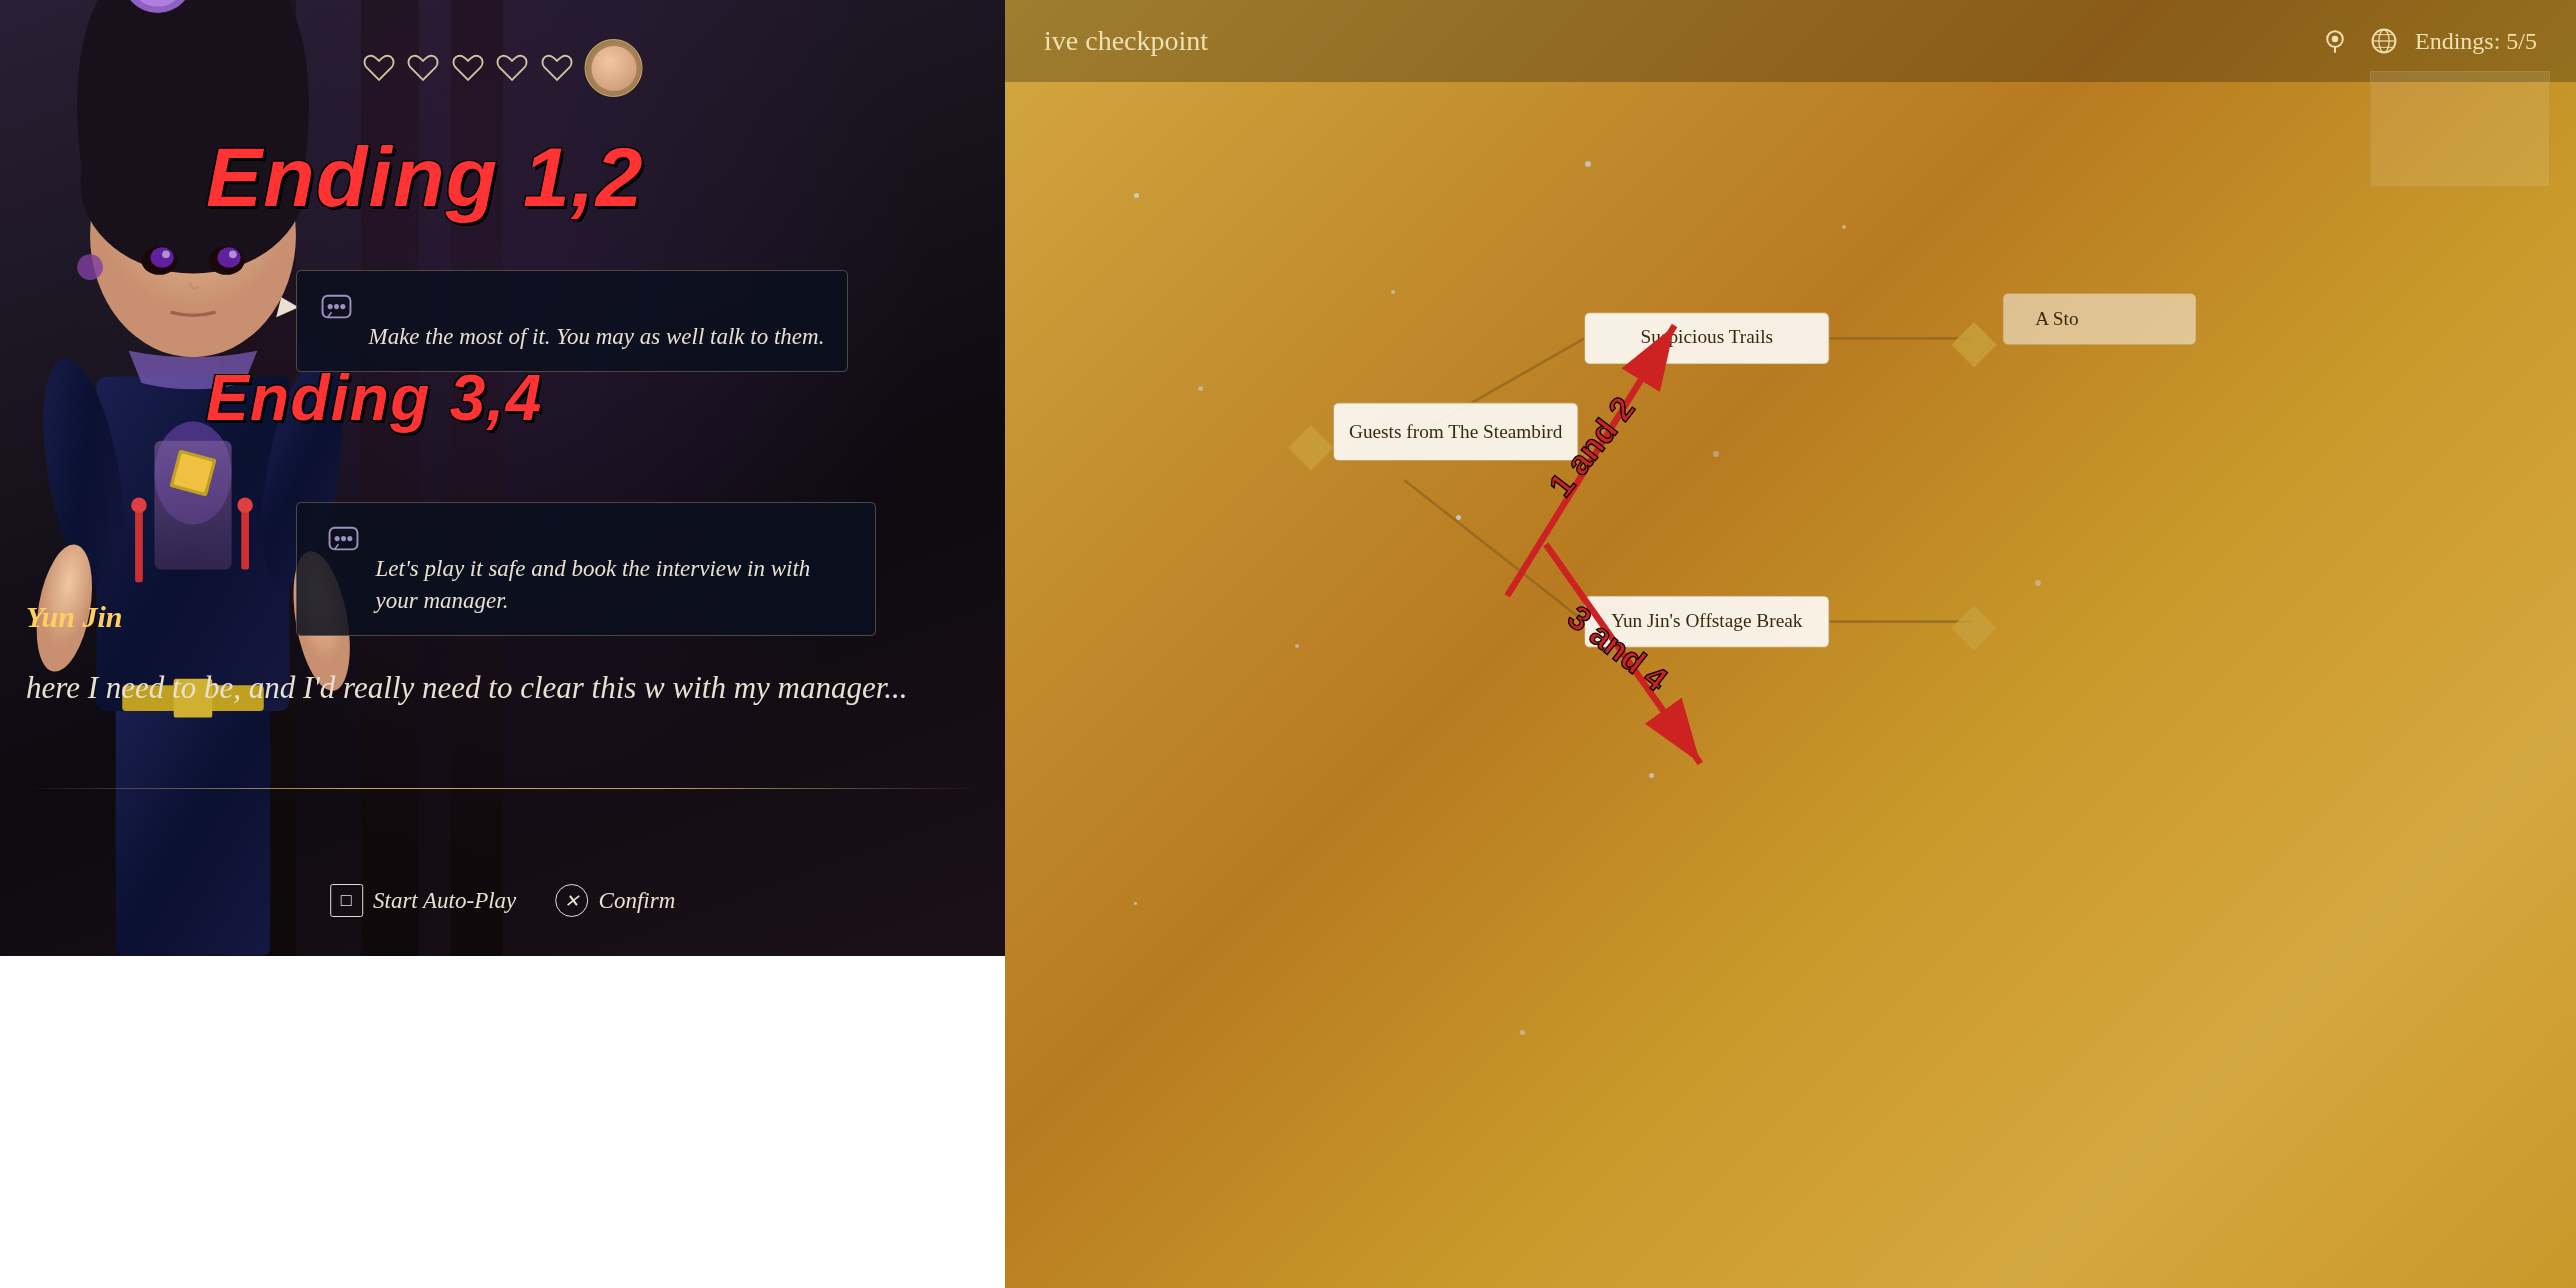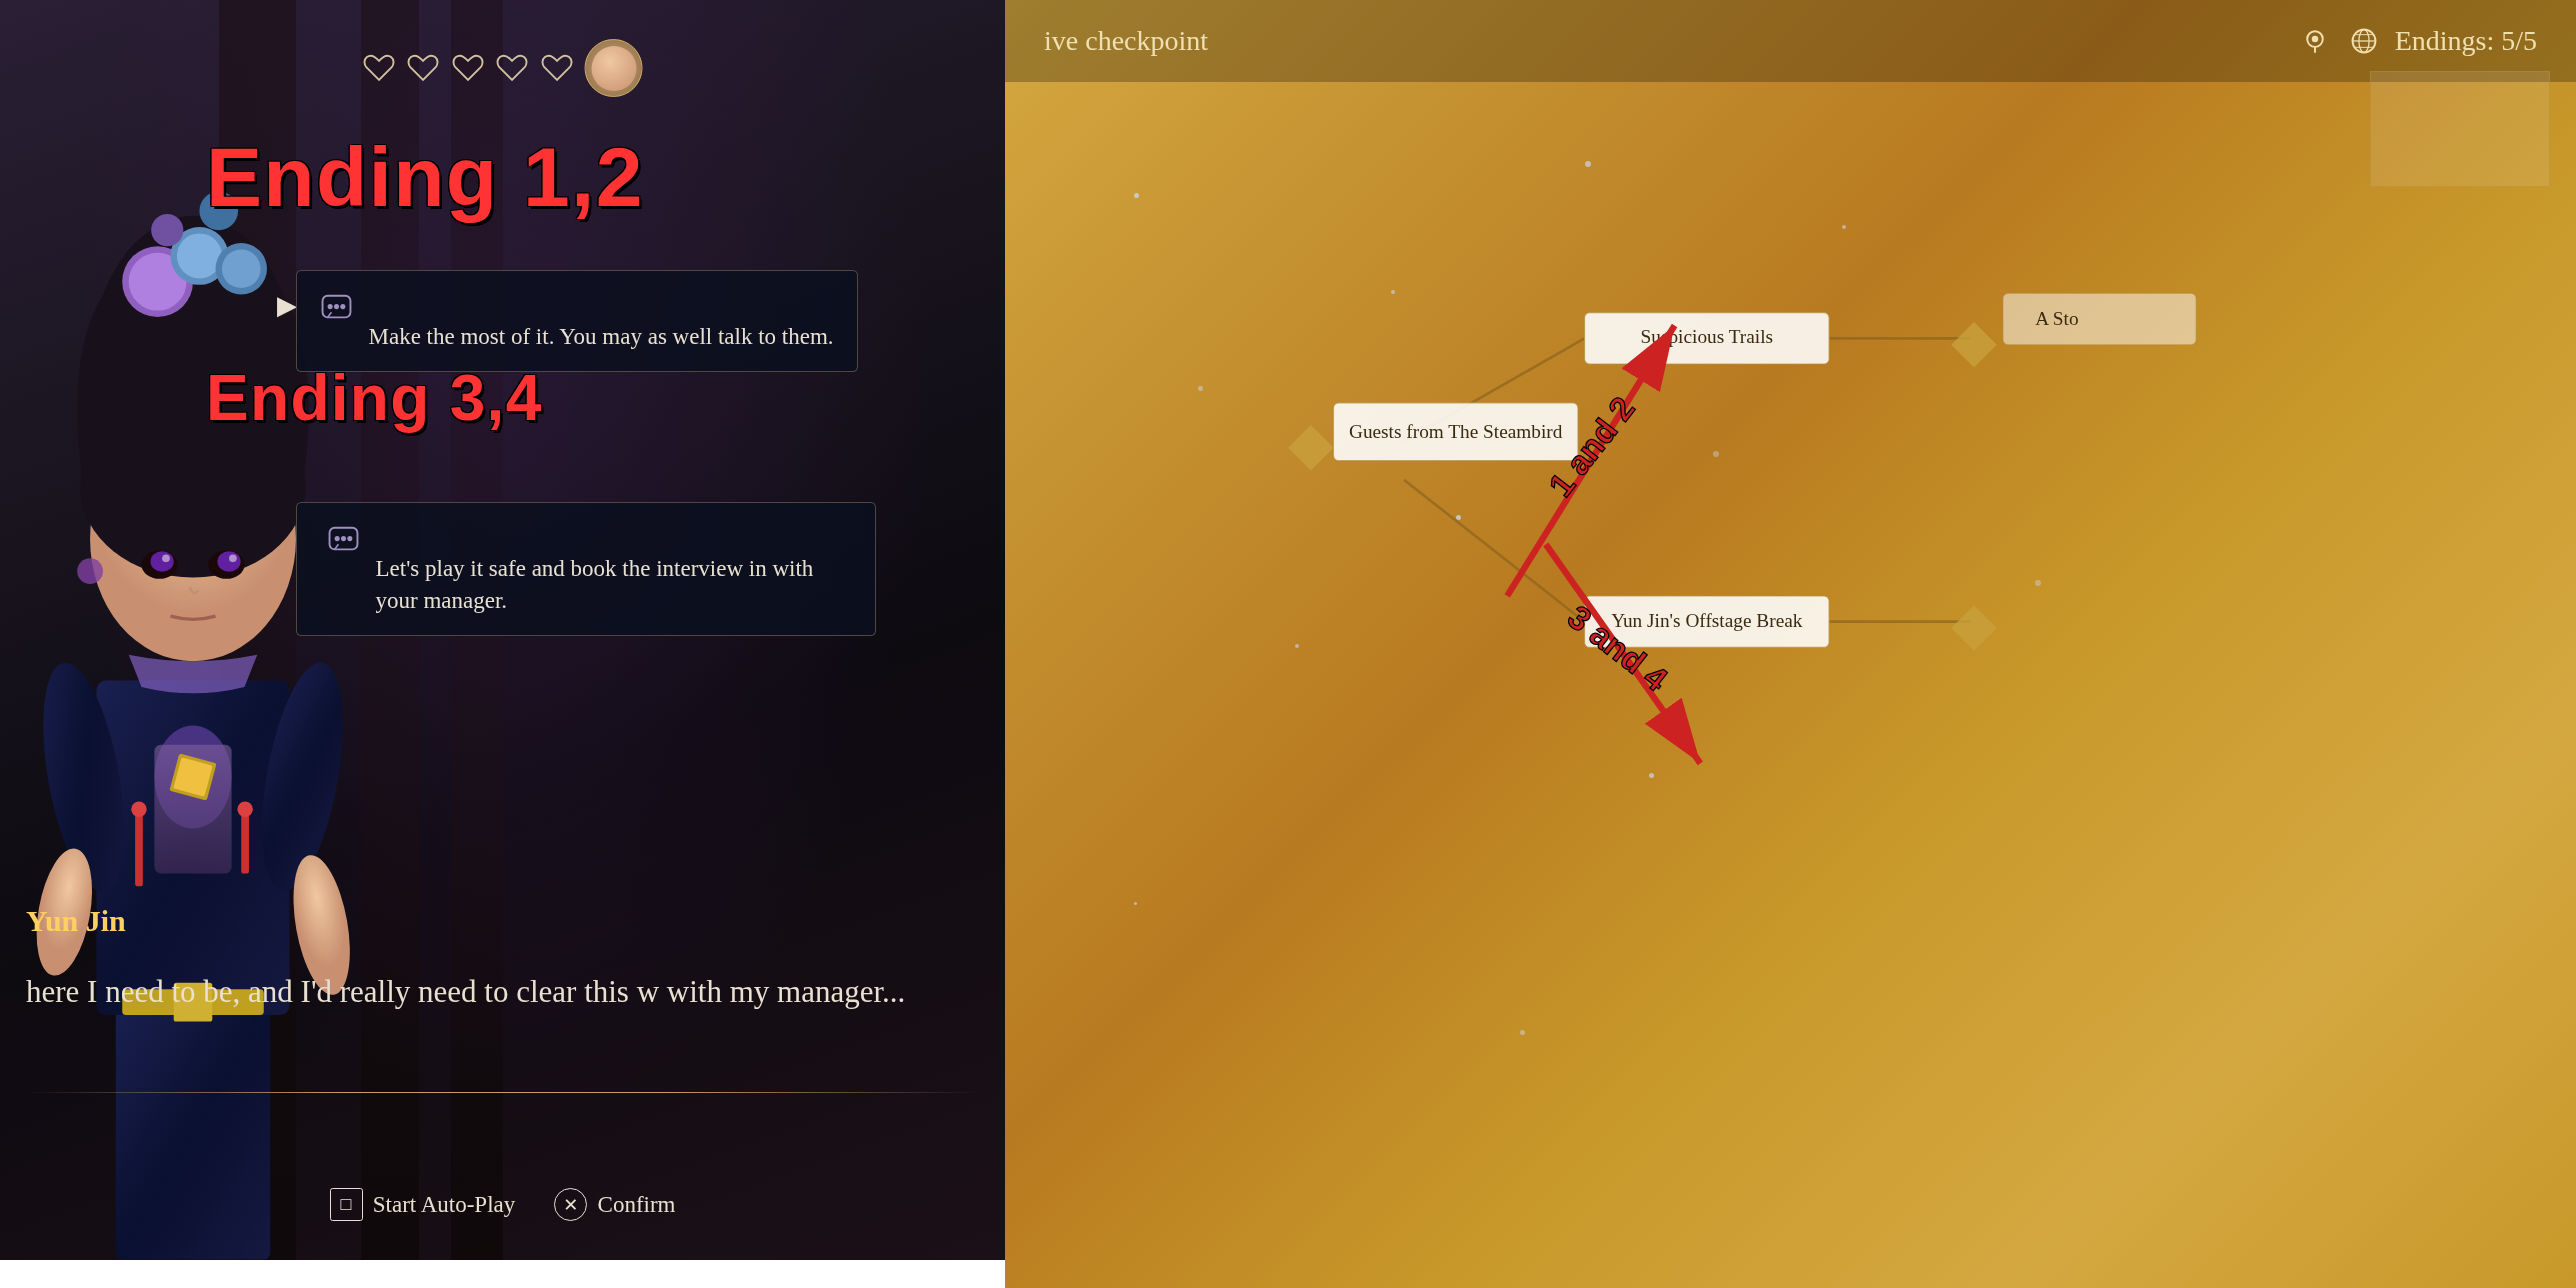--- a/index.html
+++ b/index.html
@@ -7,25 +7,26 @@
       width: 2576px;
       height: 1288px;
       overflow: hidden;
       font-family: 'Georgia', serif;
       display: flex;
     }
 
     
     .left-panel {
       width: 1005px;
-      height: 1260px;
+      height: 956px;
       position: relative;
       background: linear-gradient(160deg, #2a1f35 0%, #1a1520 30%, #0d0a10 60%, #1c1018 100%);
       overflow: hidden;
       flex-shrink: 0;
+      font-style: italic;
     }
 
     
     .bg-columns {
       position: absolute;
       top: 0; left: 0; right: 0; bottom: 0;
     }
     .col-shadow {
       position: absolute;
       top: 0;
@@ -239,21 +240,21 @@
     .checkpoint-text {
       color: #f0e0b0;
       font-size: 28px;
       font-family: 'Georgia', serif;
     }
     .endings-badge {
       display: flex;
       align-items: center;
       gap: 13px;
       color: #f0e0b0;
-      font-size: 28px;
+      font-size: 24px;
     }
     .location-icon-wrap, .map-icon-wrap {
       width: 36px;
       height: 36px;
       display: flex;
       align-items: center;
       justify-content: center;
     }
 
     

